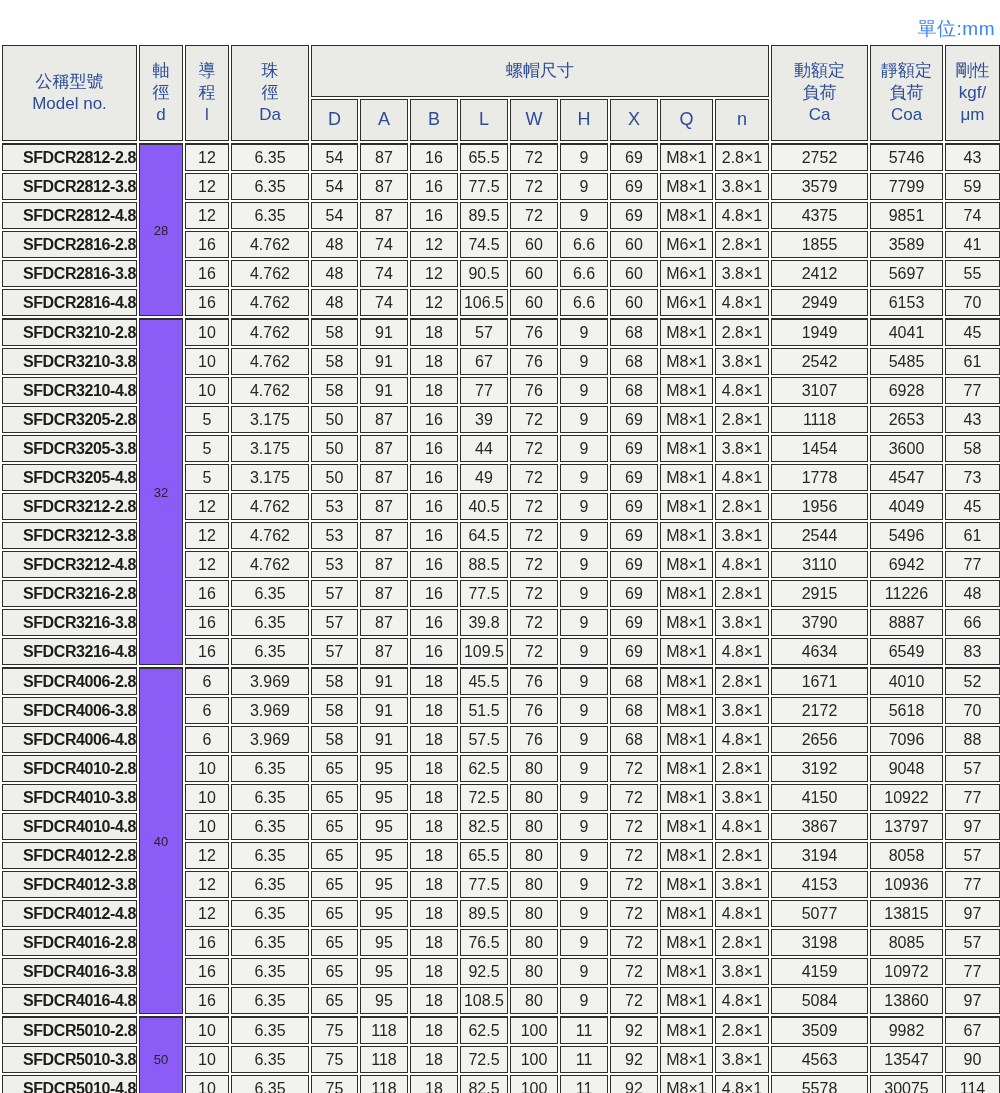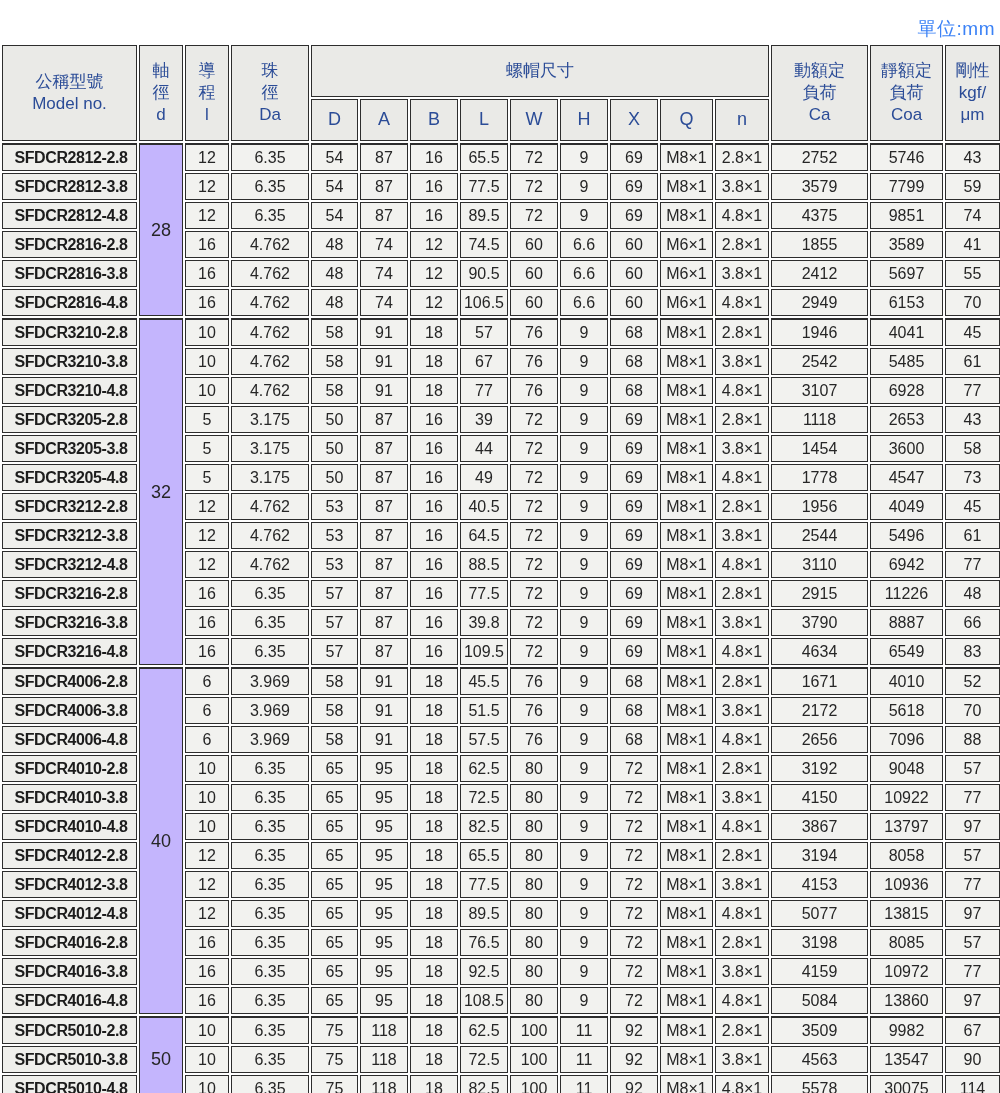--- a/index.html
+++ b/index.html
@@ -47,31 +47,31 @@
     background:#f2f2ef;
     color:#262626;
     font-size:16px;
     text-align:center;
     height:25px;
     line-height:25px;
     padding:0;
     white-space:nowrap;
   }
   td.model-cell {
-    text-align:center;
+    text-align:right;
     padding-left:3px;
     font-weight:700;
     font-size:16px;
     letter-spacing:-0.4px;
     background:#efefec;
     color:#1c1c1c;
   }
   td.d-cell {
-    font-size:18px;
-    background:#c4b5fd;
+    font-size:13px;
+    background:#8b5cf6;
   }
   tr.group-start td { border-top-width:2px; }
 </style>
 </head>
 <body>
 
 <div class="page">
   <div class="unit-label">單位:mm</div>
 
   <table class="spec">
@@ -240,21 +240,21 @@
           <td>4.762</td>
           <td>58</td>
           <td>91</td>
           <td>18</td>
           <td>57</td>
           <td>76</td>
           <td>9</td>
           <td>68</td>
           <td>M8×1</td>
           <td>2.8×1</td>
-          <td>1946</td>
+          <td>1949</td>
           <td>4041</td>
           <td>45</td>
         </tr>
         <tr>
           <td class="model-cell">SFDCR3210-3.8</td>
           <td>10</td>
           <td>4.762</td>
           <td>58</td>
           <td>91</td>
           <td>18</td>

